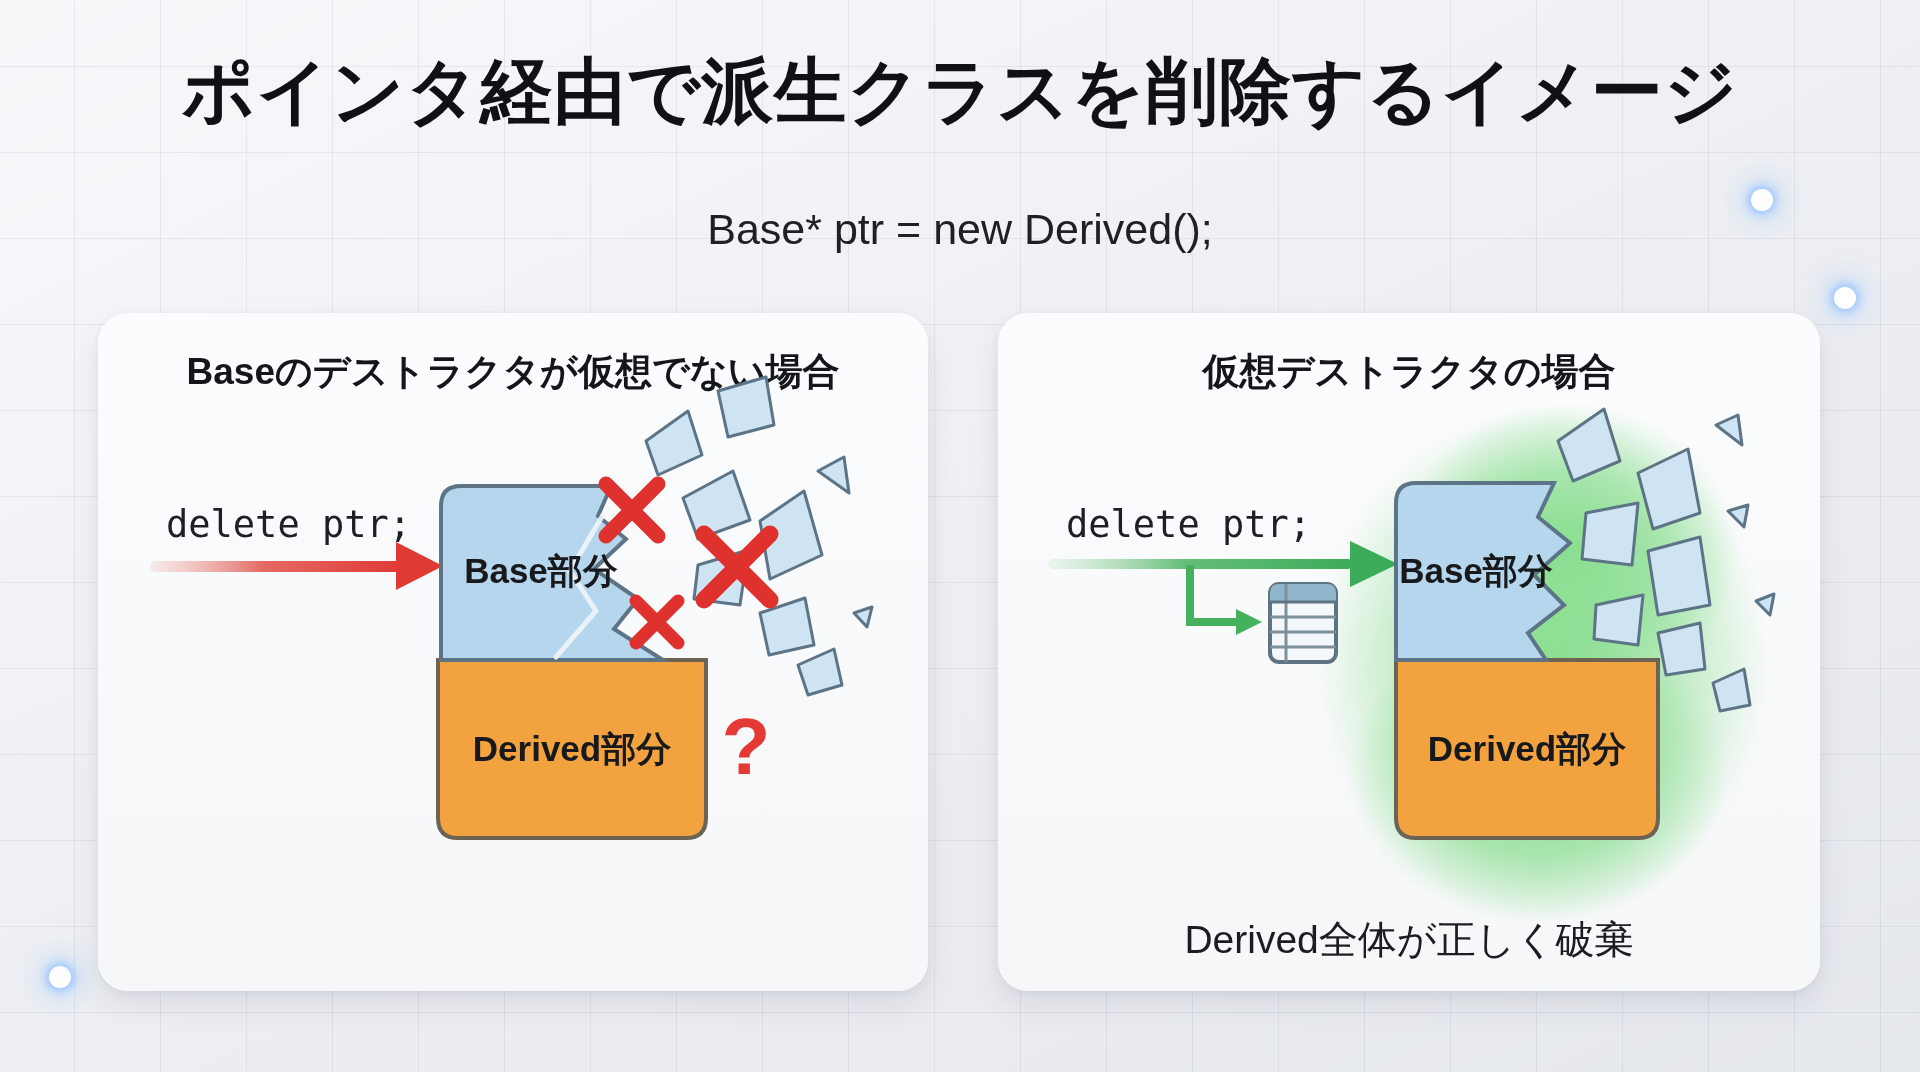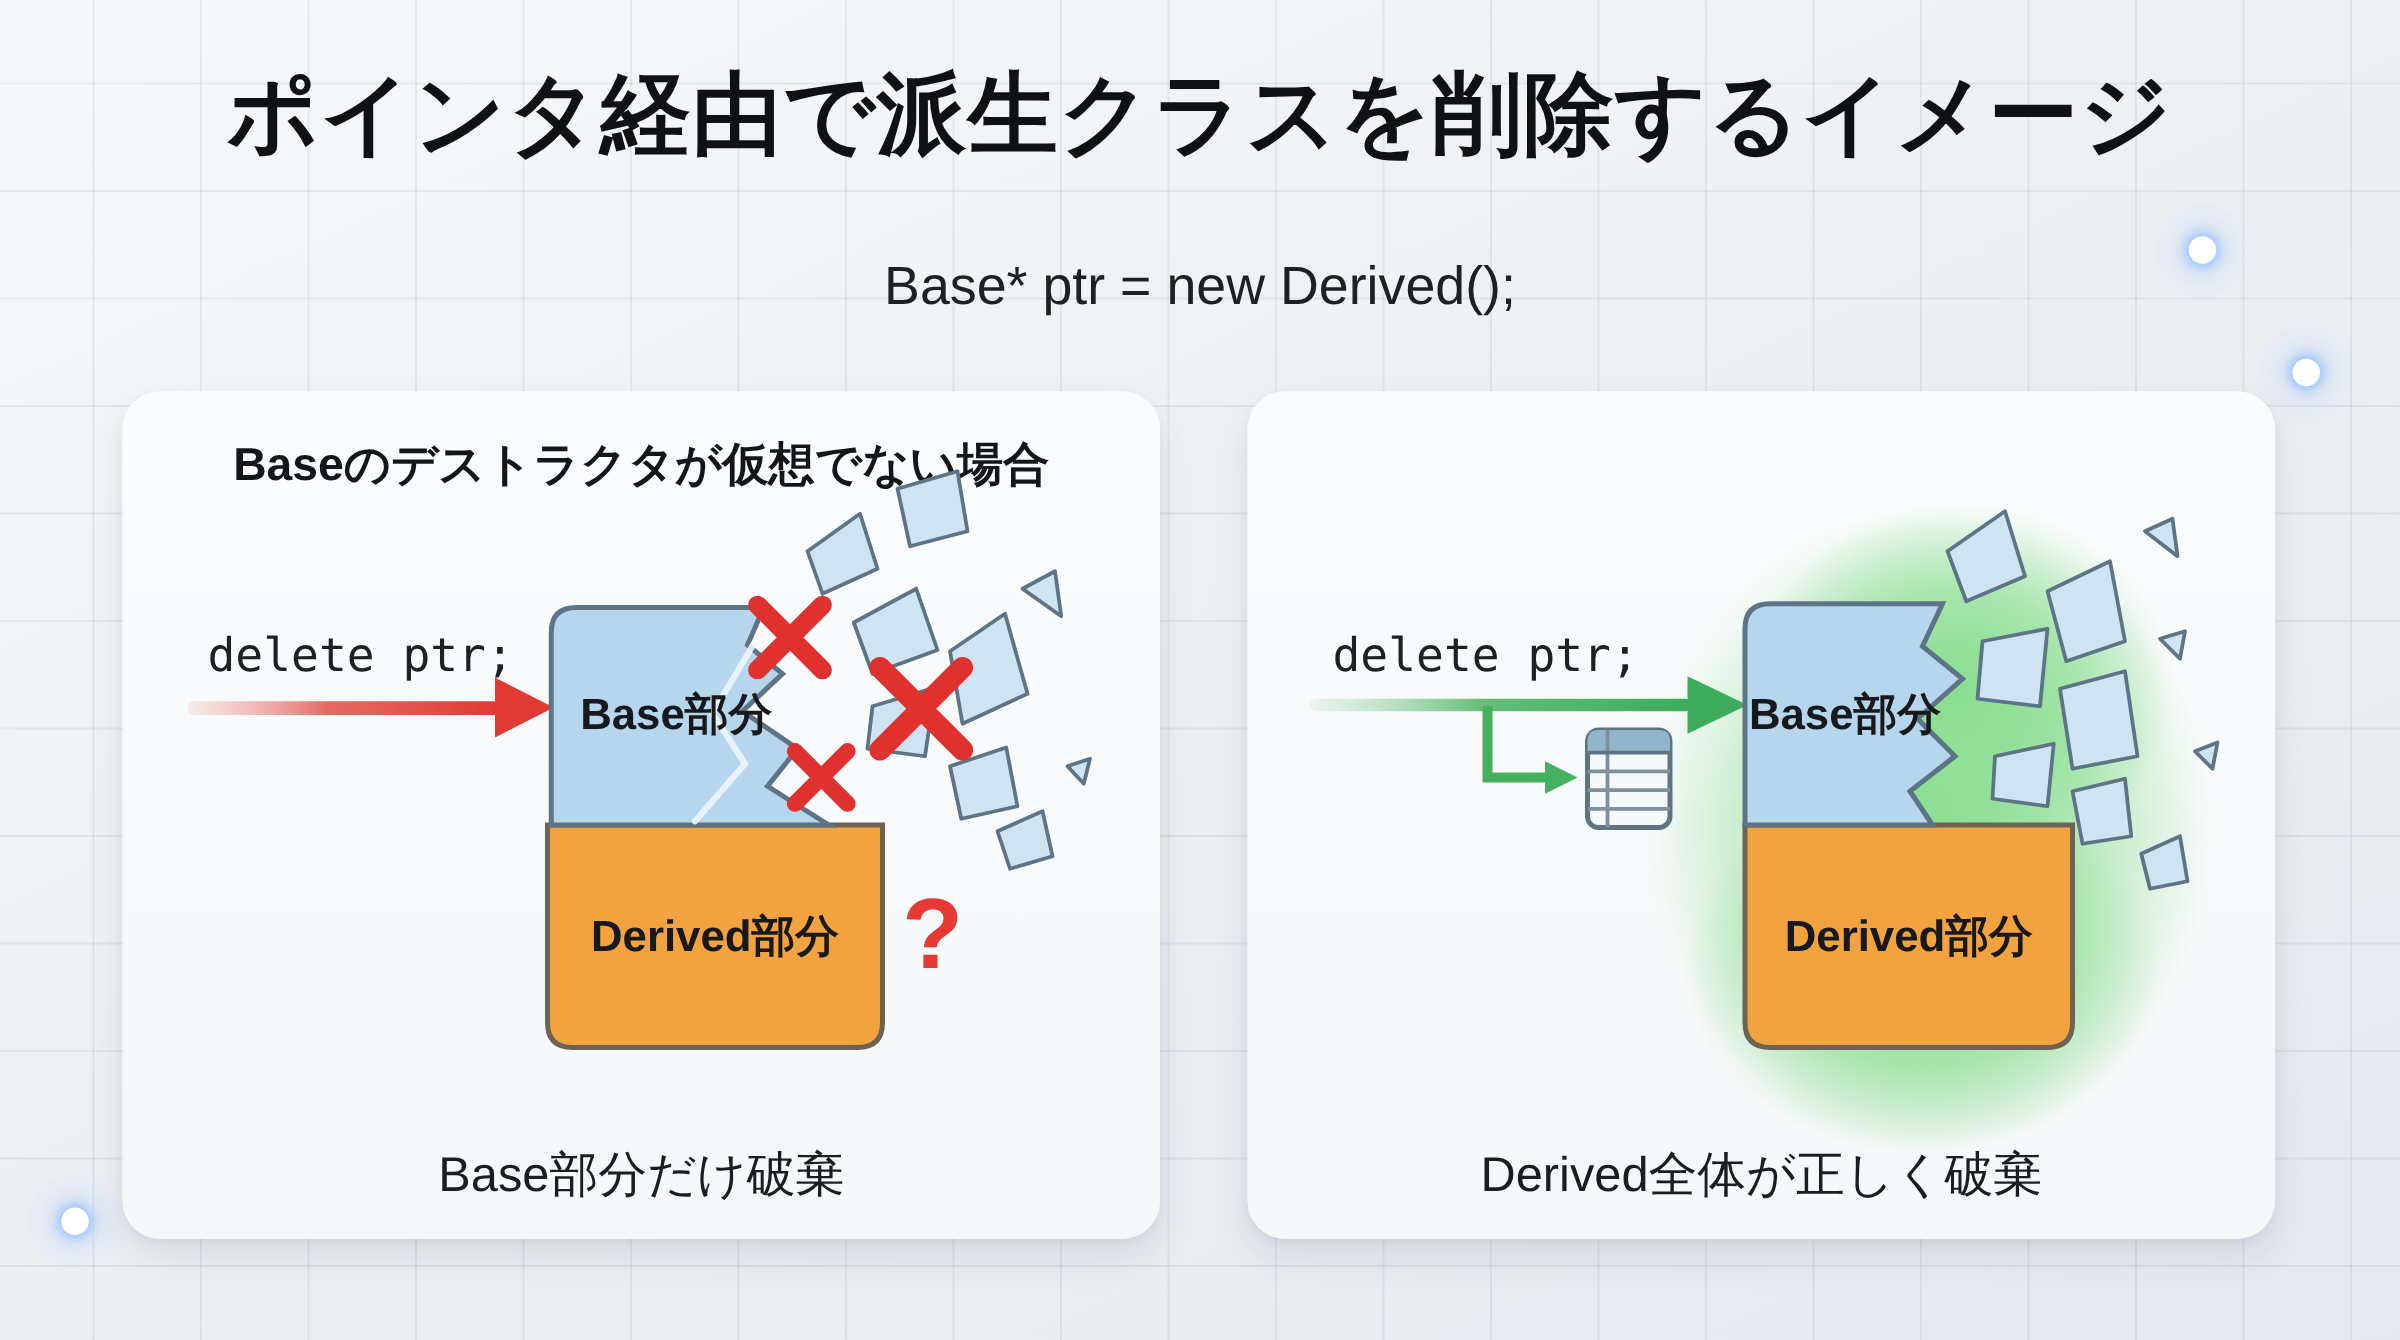--- a/index.html
+++ b/index.html
@@ -123,24 +123,24 @@
       <g stroke="#df312e" stroke-width="13" stroke-linecap="round">
         <line x1="538" y1="288" x2="580" y2="330"></line>
           <line x1="580" y1="288" x2="538" y2="330"></line>
       </g>
 
       <text class="blocklabel" x="443" y="270" text-anchor="middle">Base部分</text>
       <text class="blocklabel" x="474" y="448" text-anchor="middle">Derived部分</text>
     </svg>
 
     <div class="question-mark">?</div>
-    <div class="panel-caption">Base部分だけ破棄</div>
   </section>
 
   <section class="panel panel-right">
+    <h2 class="panel-heading">仮想デストラクタの場合</h2>
     <div class="delete-code">delete ptr;</div>
 
     <svg class="diagram" viewBox="0 0 822 678">
       <defs>
         <linearGradient id="greenTail" x1="0" y1="0" x2="1" y2="0">
           <stop offset="0" stop-color="#9ed4a8" stop-opacity="0.15"></stop>
           <stop offset="0.45" stop-color="#54b868" stop-opacity="0.9"></stop>
           <stop offset="1" stop-color="#3cab5a"></stop>
         </linearGradient>
         <radialGradient id="greenGlow" cx="0.5" cy="0.5" r="0.5">

